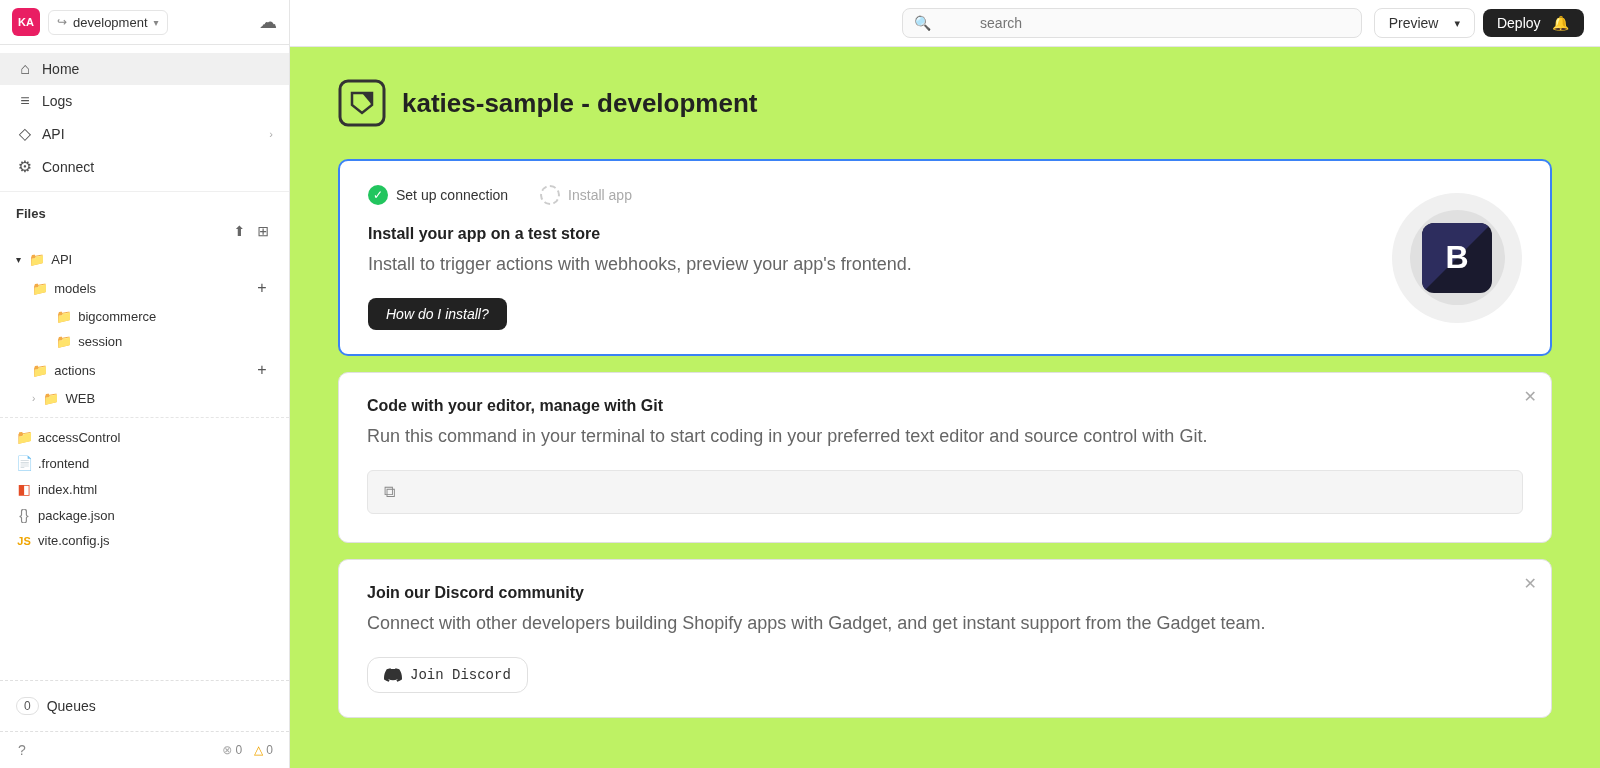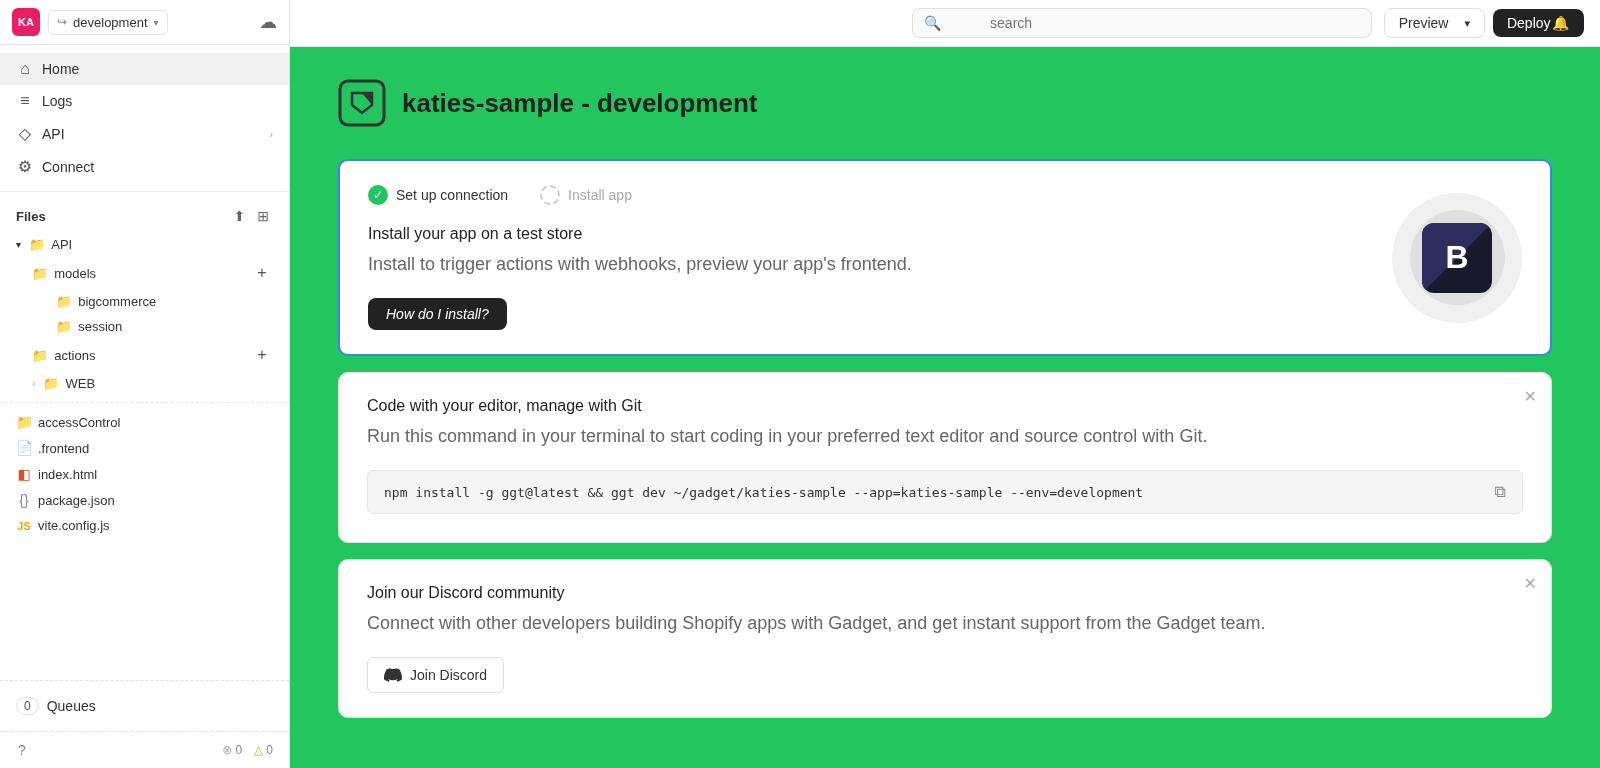--- a/index.html
+++ b/index.html
@@ -82,25 +82,25 @@
     .nav-item .nav-icon { font-size: 16px; color: #555; width: 18px; text-align: center; }
     .nav-item .chevron { margin-left: auto; font-size: 11px; color: #aaa; }
 
     .sidebar-section {
       padding: 8px 0;
       border-top: 1px solid #efefef;
     }
 
     .section-header {
       display: flex;
-      align-items: center;
       padding: 6px 16px;
       font-size: 13px;
       font-weight: 600;
       color: #333;
+      flex-direction: column;
     }
 
     .section-header .section-actions {
       margin-left: auto;
       display: flex;
       gap: 4px;
     }
 
     .icon-btn {
       background: none;
@@ -287,38 +287,38 @@
       border-radius: 8px;
       background: #fff;
       cursor: pointer;
       font-size: 14px;
       color: #333;
     }
 
     .deploy-btn {
       display: flex;
       align-items: center;
-      gap: 2px;
+      gap: 12px;
       padding: 6px 14px;
       border: none;
       border-radius: 8px;
       background: #222;
       color: #fff;
       cursor: pointer;
       font-size: 14px;
       font-weight: 500;
       justify-content: center;
     }
 
     
     .content {
       flex: 1;
       overflow-y: auto;
       padding: 32px 48px;
-      background: #22c55e;
+      background: #bef264;
     }
 
     .page-title-row {
       display: flex;
       align-items: center;
       gap: 16px;
       margin-bottom: 32px;
     }
 
     .page-logo {
@@ -390,21 +390,21 @@
 
     .step-icon-pending {
       width: 20px;
       height: 20px;
       border: 2px dashed #ccc;
       border-radius: 50%;
     }
 
     .card-title {
       font-size: 16px;
-      font-weight: 400;
+      font-weight: 700;
       color: #222;
       margin-bottom: 8px;
     }
 
     .card-desc {
       font-size: 18px;
       color: #666;
       margin-bottom: 20px;
       line-height: 1.5;
     }
@@ -441,25 +441,26 @@
       color: #888;
       font-size: 16px;
     }
 
     .discord-btn {
       display: flex;
       align-items: center;
       gap: 8px;
       padding: 8px 16px;
       border: 1px solid #e0e0e0;
-      border-radius: 6px;
+      border-radius: 12px;
       background: #fff;
       cursor: pointer;
       font-size: 14px;
       color: #333;
+      font-family: Liberation Mono, monospace;
     }
 
     .discord-icon {
       width: 18px;
       height: 18px;
       display: inline-block;
     }
 
     
     .bc-illustration {
@@ -708,21 +709,20 @@
           </div>
         </div>
       </div>
     </div>
 
     <div class="card">
       <button class="card-close">✕</button>
       <div class="card-title">Code with your editor, manage with Git</div>
       <div class="card-desc">Run this command in your terminal to start coding in your preferred text editor and source control with Git.</div>
       <div class="code-block">
-        <code>npm install -g ggt@latest &amp;&amp; ggt dev ~/gadget/katies-sample --app=katies-sample --env=development</code>
         <button class="copy-btn">⧉</button>
       </div>
     </div>
 
     <div class="card">
       <button class="card-close">✕</button>
       <div class="card-title">Join our Discord community</div>
       <div class="card-desc">Connect with other developers building Shopify apps with Gadget, and get instant support from the Gadget team.</div>
       <button class="discord-btn">
         <svg class="discord-icon" viewBox="0 0 24 24" fill="currentColor">

